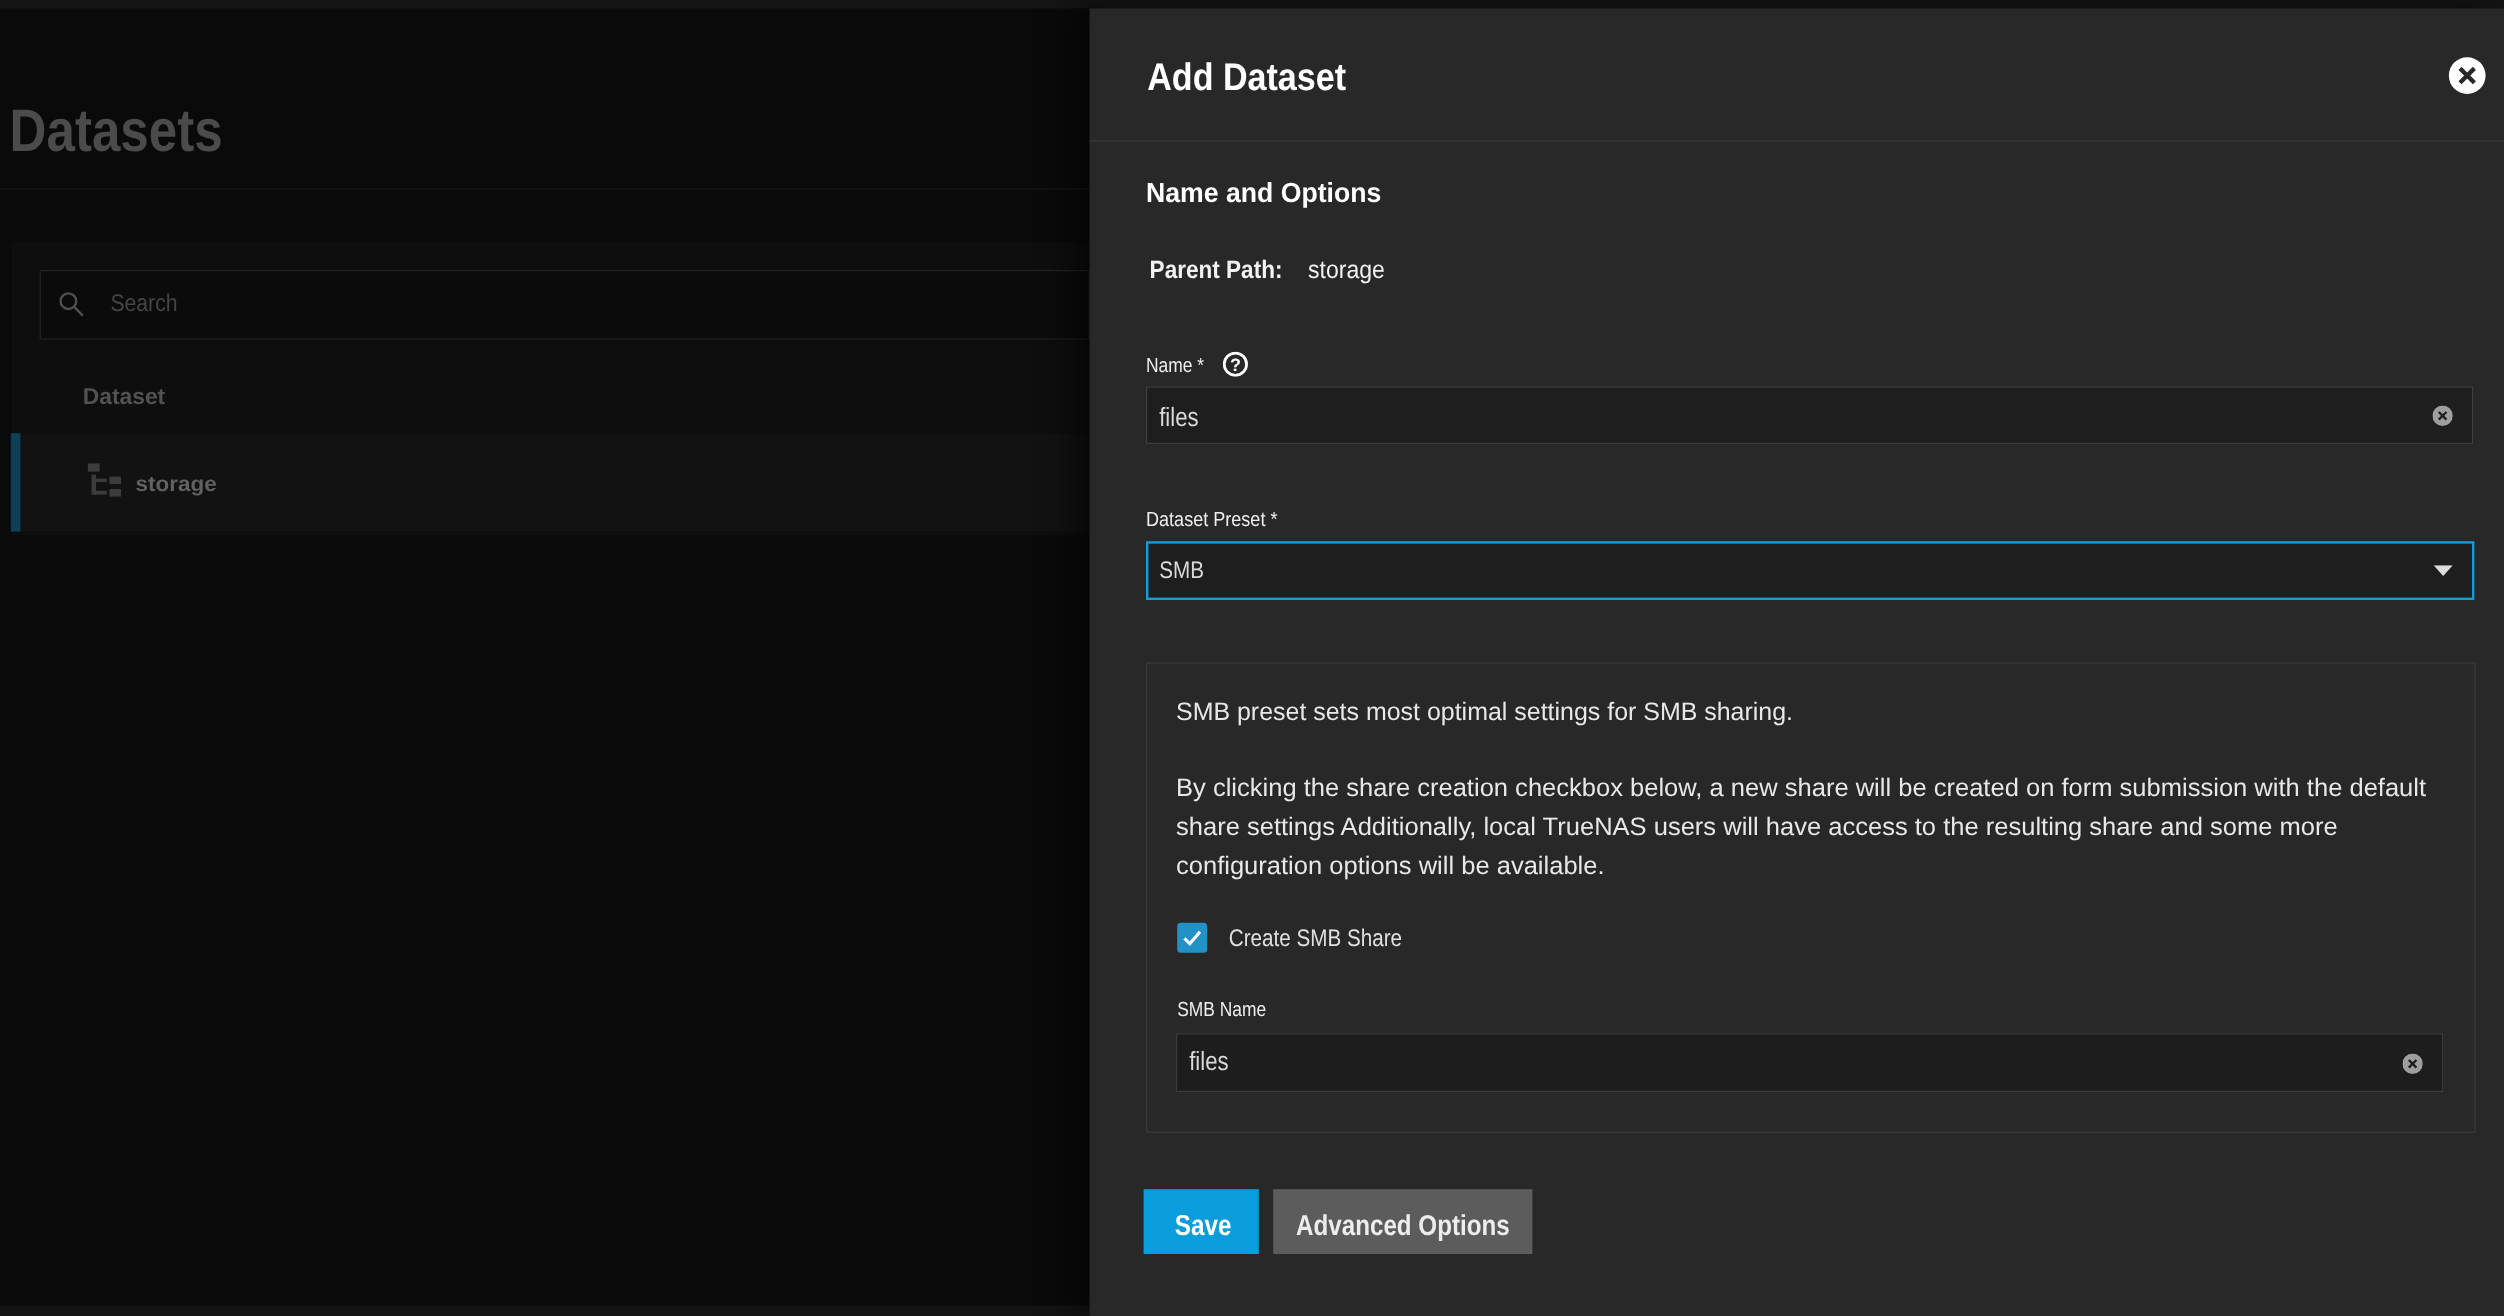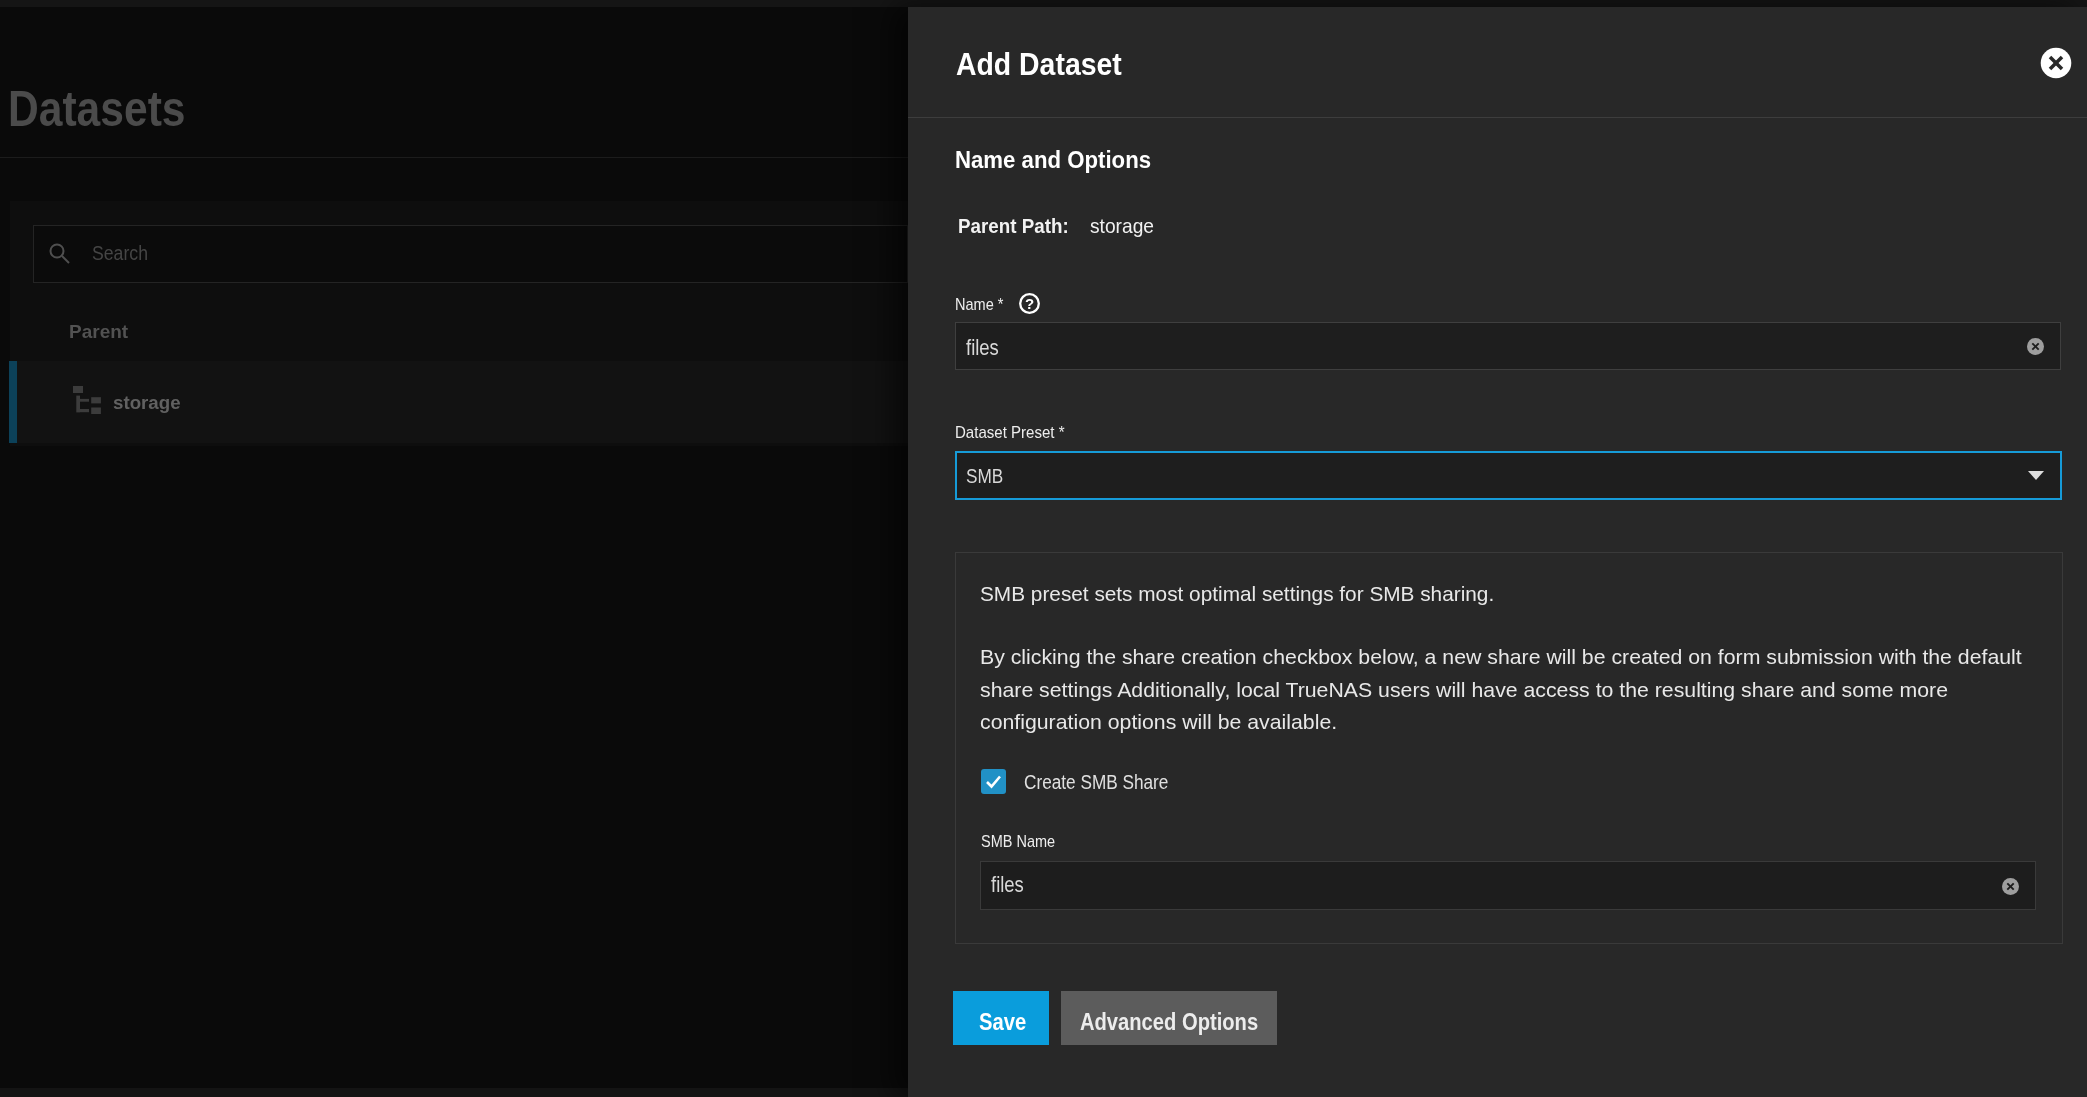--- a/index.html
+++ b/index.html
@@ -18,21 +18,21 @@
 
   <div class="abs" style="left:10px;top:201px;width:898px;height:245px;background:#0e0e0e"></div>
 
   <div class="abs" style="left:33px;top:225px;width:875px;height:58px;background:#0b0b0b;border:1px solid #242424"></div>
   <svg class="abs" style="left:44px;top:238px" width="30" height="30" viewBox="0 0 30 30">
     <circle cx="13" cy="13" r="6.5" fill="none" stroke="#4f4f4f" stroke-width="2"></circle>
     <line x1="18" y1="18" x2="25" y2="25" stroke="#4f4f4f" stroke-width="2"></line>
   </svg>
   <div class="t" style="left:92px;top:243.4px;font-size:20px;color:#454545;transform:scaleX(0.883);transform-origin:left">Search</div>
 
-  <div class="t" style="left:69px;top:322px;font-size:19px;font-weight:bold;color:#525252">Parent</div>
+  <div class="t" style="left:69px;top:322px;font-size:19px;font-weight:bold;color:#525252">Dataset</div>
 
   <div class="abs" style="left:9px;top:361px;width:899px;height:82px;background:#121212"></div>
   <div class="abs" style="left:9px;top:361px;width:8px;height:82px;background:#0c4159"></div>
   <svg class="abs" style="left:73px;top:386px" width="28" height="28" viewBox="0 0 28 28" fill="#3c3c3c">
     <rect x="0" y="0" width="10" height="7"></rect>
     <rect x="3.3" y="9.6" width="3.7" height="16.8"></rect>
     <rect x="7" y="12.9" width="9" height="2.8"></rect>
     <rect x="7" y="23" width="9" height="3.2"></rect>
     <rect x="18.2" y="11.2" width="9.7" height="6.2"></rect>
     <rect x="18.2" y="21.5" width="9.7" height="6.5"></rect>

